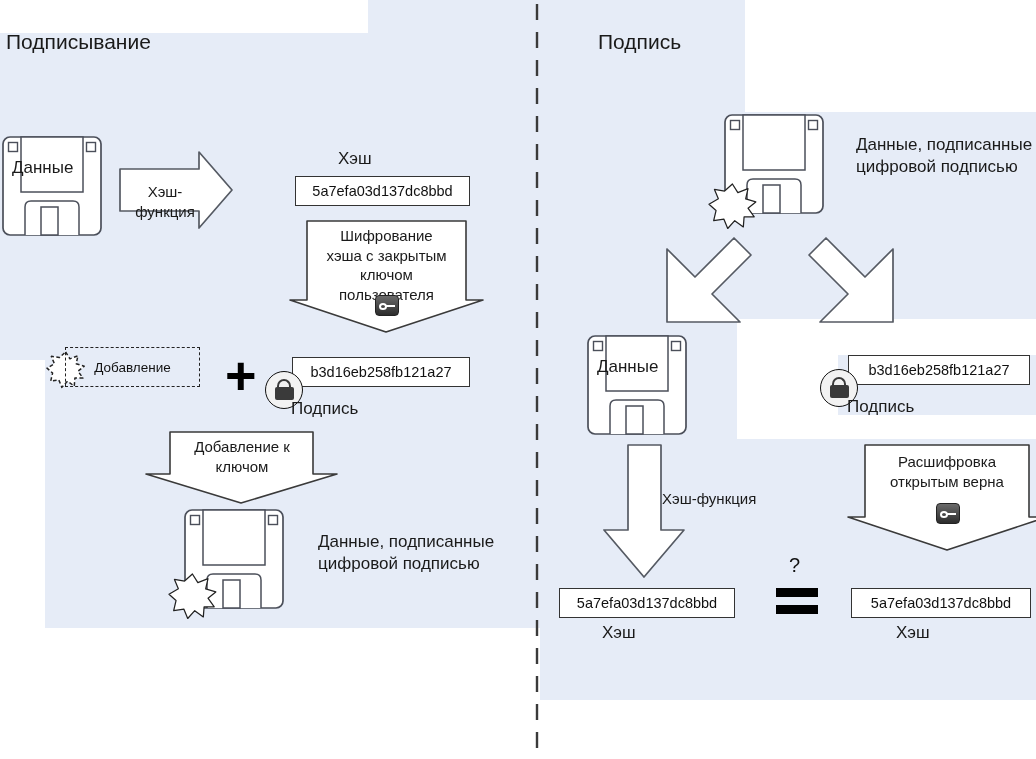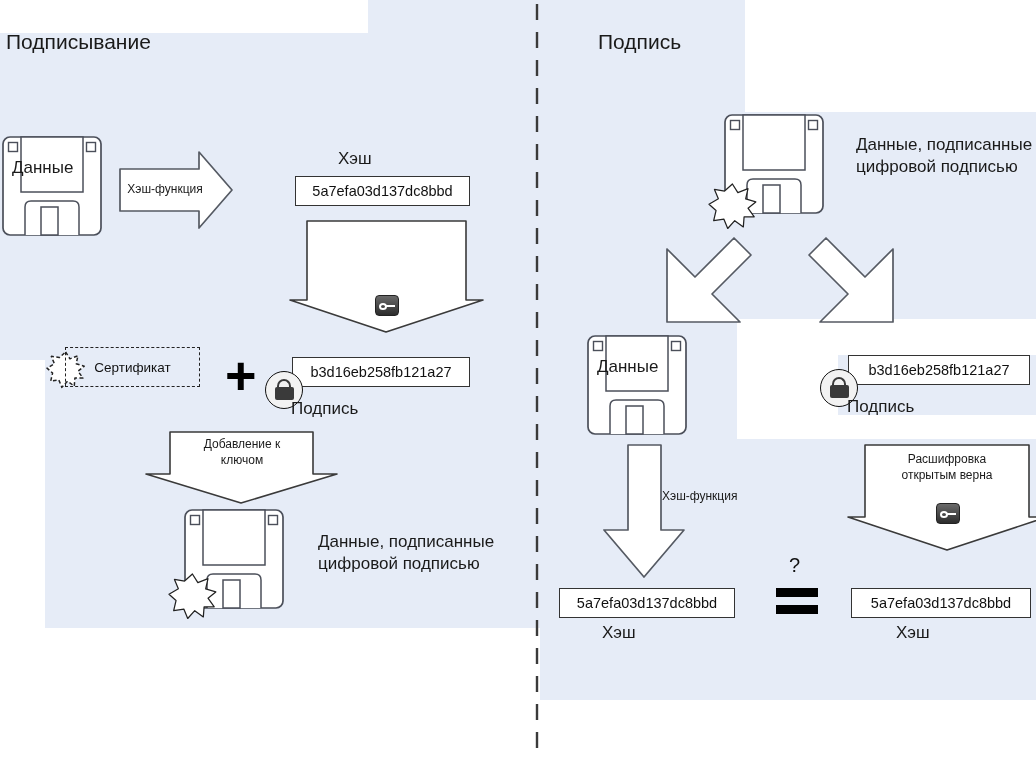--- a/index.html
+++ b/index.html
@@ -7,21 +7,21 @@
   #stage{position:relative;width:1036px;height:759px;overflow:hidden;background:#ffffff;}
   .bg{position:absolute;background:#e6ecf7;}
   .whitebox{position:absolute;background:#ffffff;}
   svg.layer{position:absolute;left:0;top:0;width:1036px;height:759px;overflow:visible;}
   .title{position:absolute;font-size:21px;color:#1a1a1a;white-space:nowrap;}
   .lbl{position:absolute;font-size:17px;color:#1a1a1a;text-align:left;line-height:1.28;}
   .hashbox{position:absolute;background:#ffffff;border:1.6px solid #333;box-sizing:border-box;
            display:flex;align-items:center;justify-content:center;font-size:14.5px;color:#111;}
   .certbox{position:absolute;background:transparent;border:1.6px dashed #222;box-sizing:border-box;
            display:flex;align-items:center;justify-content:center;font-size:13.5px;color:#111;}
-  .arrowtext{position:absolute;font-size:12px;color:#1a1a1a;text-align:center;line-height:1.3;
+  .arrowtext{position:absolute;font-size:15px;color:#1a1a1a;text-align:center;line-height:1.3;
              white-space:pre-line;pointer-events:none;}
   .plus{position:absolute;color:#000;font-weight:bold;line-height:1;}
   .qmark{position:absolute;font-size:20px;color:#111;}
   .eqsign{position:absolute;}
   .eqsign i{display:block;background:#000;}
   .keyicon{position:absolute;width:22px;height:19px;border-radius:4px;
            background:linear-gradient(#6a6a6a,#2c2c2c);border:1px solid #222;}
   .keyicon::before{content:"";position:absolute;left:3px;top:6.5px;width:8px;height:7px;
            border:2px solid #fff;border-radius:50%;box-sizing:border-box;}
   .keyicon::after{content:"";position:absolute;left:10px;top:8.5px;width:9px;height:2.5px;background:#fff;}
@@ -104,23 +104,27 @@
   <div class="title" style="left:598px;top:30px;">Подпись</div>
 
   <div class="lbl" style="left:12px;top:157px;width:80px;">Данные</div>
 
   <div class="arrowtext" style="left:125px;top:182px;width:80px;">Хэш-функция</div>
 
   <div class="lbl" style="left:338px;top:148px;width:90px;">Хэш</div>
 
   <div class="hashbox" style="left:295px;top:176px;width:175px;height:30px;">5a7efa03d137dc8bbd</div>
 
+  <div class="arrowtext" style="left:296px;top:226px;width:181px;">Шифрование
+хэша с закрытым
+ключом
+пользователя</div>
   <div class="keyicon" style="left:375px;top:295px;"></div>
 
-  <div class="certbox" style="left:65px;top:347px;width:135px;height:40px;">Сертификат</div>
+  <div class="certbox" style="left:65px;top:347px;width:135px;height:40px;">Добавление</div>
 
   <div class="plus" style="left:225px;top:348px;font-size:54px;">+</div>
 
   <div class="hashbox" style="left:292px;top:357px;width:178px;height:30px;">b3d16eb258fb121a27</div>
   <div class="lockicon" style="left:265px;top:371px;">
     <b></b>
     <i></i>
   </div>
   <div class="lbl" style="left:291px;top:398px;width:116px;">Подпись</div>
 

